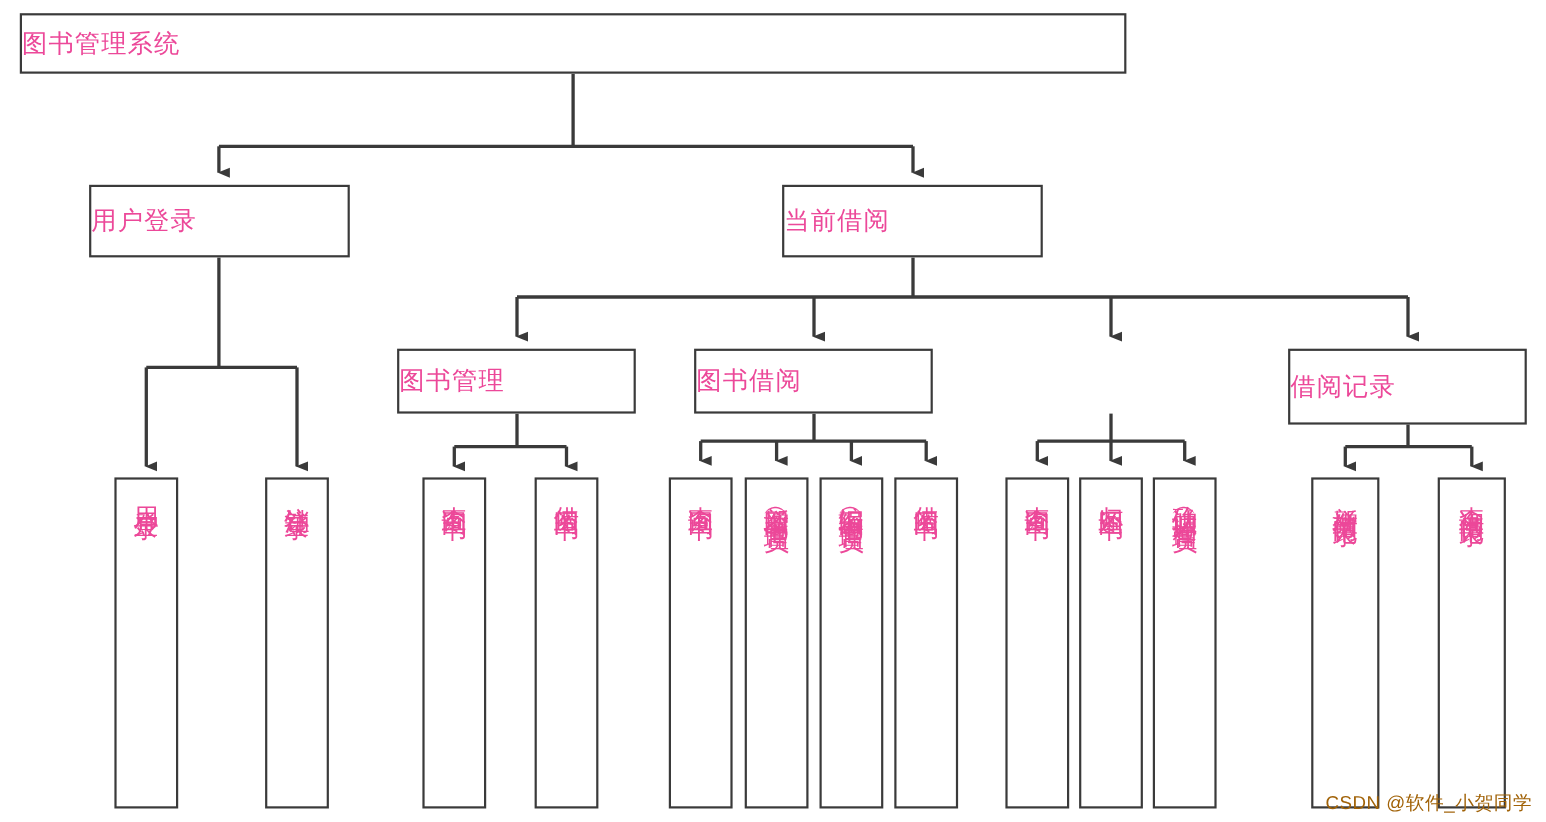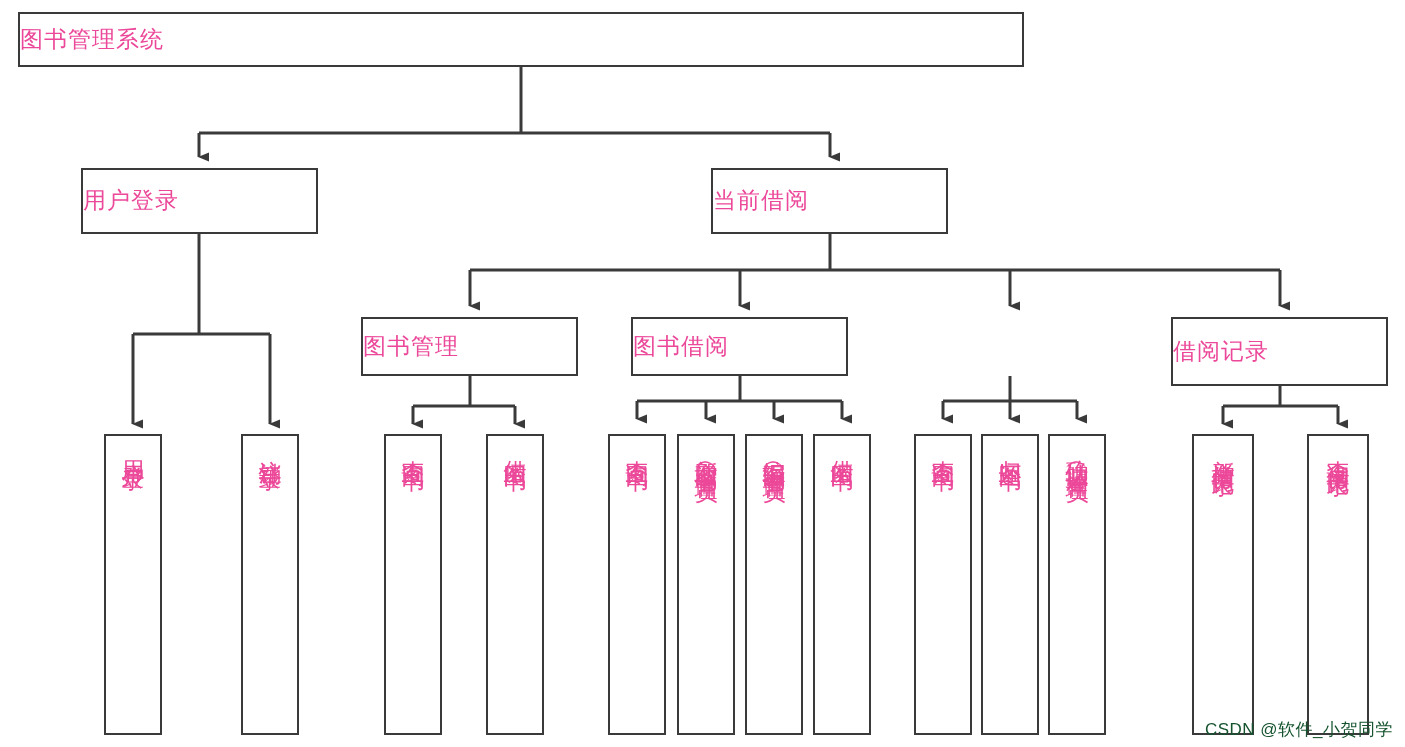--- a/index.html
+++ b/index.html
@@ -51,21 +51,21 @@
   .node.vert .vtext {
     writing-mode: vertical-rl;
     text-orientation: upright;
     white-space: nowrap;
   }
   .watermark {
     position: absolute;
     right: 12px;
     bottom: 6px;
     font-size: 17px;
-    color: #14532d;
+    color: #a16207;
     letter-spacing: 0.5px;
     white-space: nowrap;
   }
 </style>
 </head>
 <body>
 
 <div id="canvas">
 
   <svg id="edges" viewBox="0 0 1405 747" xmlns="http://www.w3.org/2000/svg">

